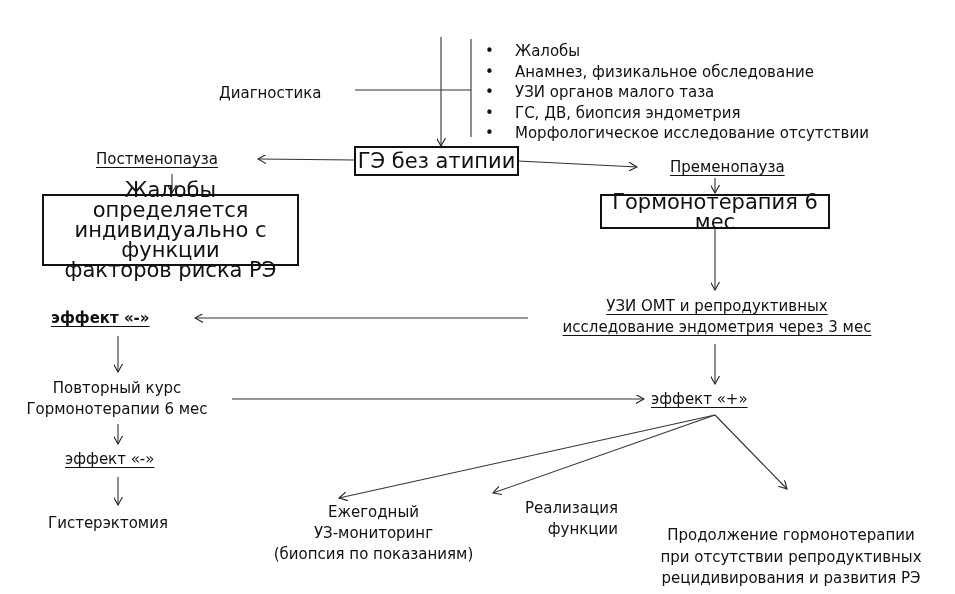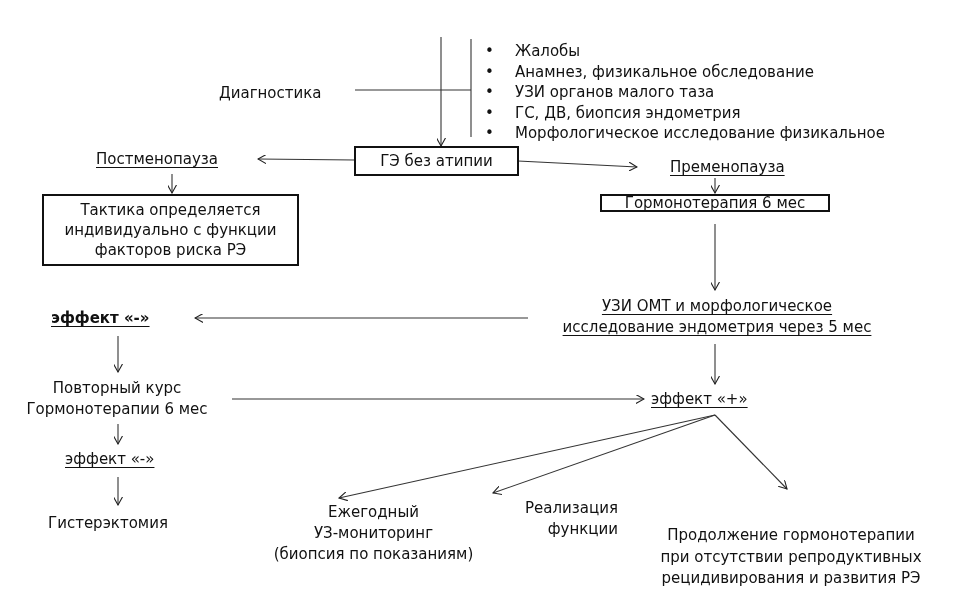--- a/index.html
+++ b/index.html
@@ -3,21 +3,21 @@
 <meta charset="utf-8">
 <style>
   html, body { margin: 0; padding: 0; background: #ffffff; }
   body { width: 955px; height: 594px; position: relative; overflow: hidden;
          font-family: "DejaVu Sans", sans-serif; color: #111; }
   .t { position: absolute; font-size: 15px; line-height: 20px; white-space: nowrap; }
   .c { text-align: center; }
   .u { text-decoration: underline; text-underline-offset: 3px; }
   .box { position: absolute; border: 2.5px solid #111; background: #fff; box-sizing: border-box;
          display: flex; align-items: center; justify-content: center; text-align: center;
-         font-size: 15px; line-height: 20px; }
+         font-size: 21px; line-height: 20px; }
   svg.lines { position: absolute; left: 0; top: 0; }
   .bullets { position: absolute; left: 478px; top: 37px; margin: 4px; padding: 0; list-style: none; }
   .bullets li { position: relative; font-size: 15px; line-height: 20.6px; padding-left: 33px; white-space: nowrap; }
   .bullets li::before { content: "•"; position: absolute; left: 3px; top: 0; }
 </style>
 </head>
 <body>
 
 <svg class="lines" width="955" height="594">
   <defs>
@@ -46,46 +46,46 @@
   </g>
 </svg>
 
 <div class="t" style="left:219px; top:64px;margin-top:19px;">Диагностика</div>
 
 <ul class="bullets">
   <li>Жалобы</li>
   <li>Анамнез, физикальное обследование</li>
   <li>УЗИ органов малого таза</li>
   <li>ГС, ДВ, биопсия эндометрия</li>
-  <li>Морфологическое исследование физикальное</li>
+  <li>Морфологическое исследование отсутствии</li>
 </ul>
 
 <div class="box" style="left:354px; top:146px; width:165px; height:30px;">
   <span>ГЭ без атипии</span>
 </div>
 
 <div class="t u" style="left:96px; top:149px;text-align:right;">Постменопауза</div>
 
 <div class="box" style="left:42px; top:194px; width:257px; height:72px;">
   <div>
-    <div>Тактика определяется</div>
+    <div>Жалобы определяется</div>
     <div>индивидуально с функции</div>
     <div>факторов риска РЭ</div>
   </div>
 </div>
 
 <div class="t u" style="left:643px; top:157px;margin-left:27px;">Пременопауза</div>
 
-<div class="box" style="left:600px; top:194px; width:230px; height:18px;">
+<div class="box" style="left:600px; top:194px; width:230px; height:35px;">
   <span>Гормонотерапия 6 мес</span>
 </div>
 
 <div class="t c u" style="left:532px; top:296px; width:370px; line-height:21px;">
-  <div>УЗИ ОМТ и морфологическое</div>
-  <div>исследование эндометрия через 5 мес</div>
+  <div>УЗИ ОМТ и репродуктивных</div>
+  <div>исследование эндометрия через 3 мес</div>
 </div>
 
 <div class="t u" style="left:51px; top:308px; font-weight:bold;">эффект  «-»</div>
 
 <div class="t c" style="left:0px; top:378px; width:234px; line-height:21px;">
   <div>Повторный курс</div>
   <div>Гормонотерапии 6 мес</div>
 </div>
 
 <div class="t u" style="left:65px; top:449px;">эффект «-»</div>

